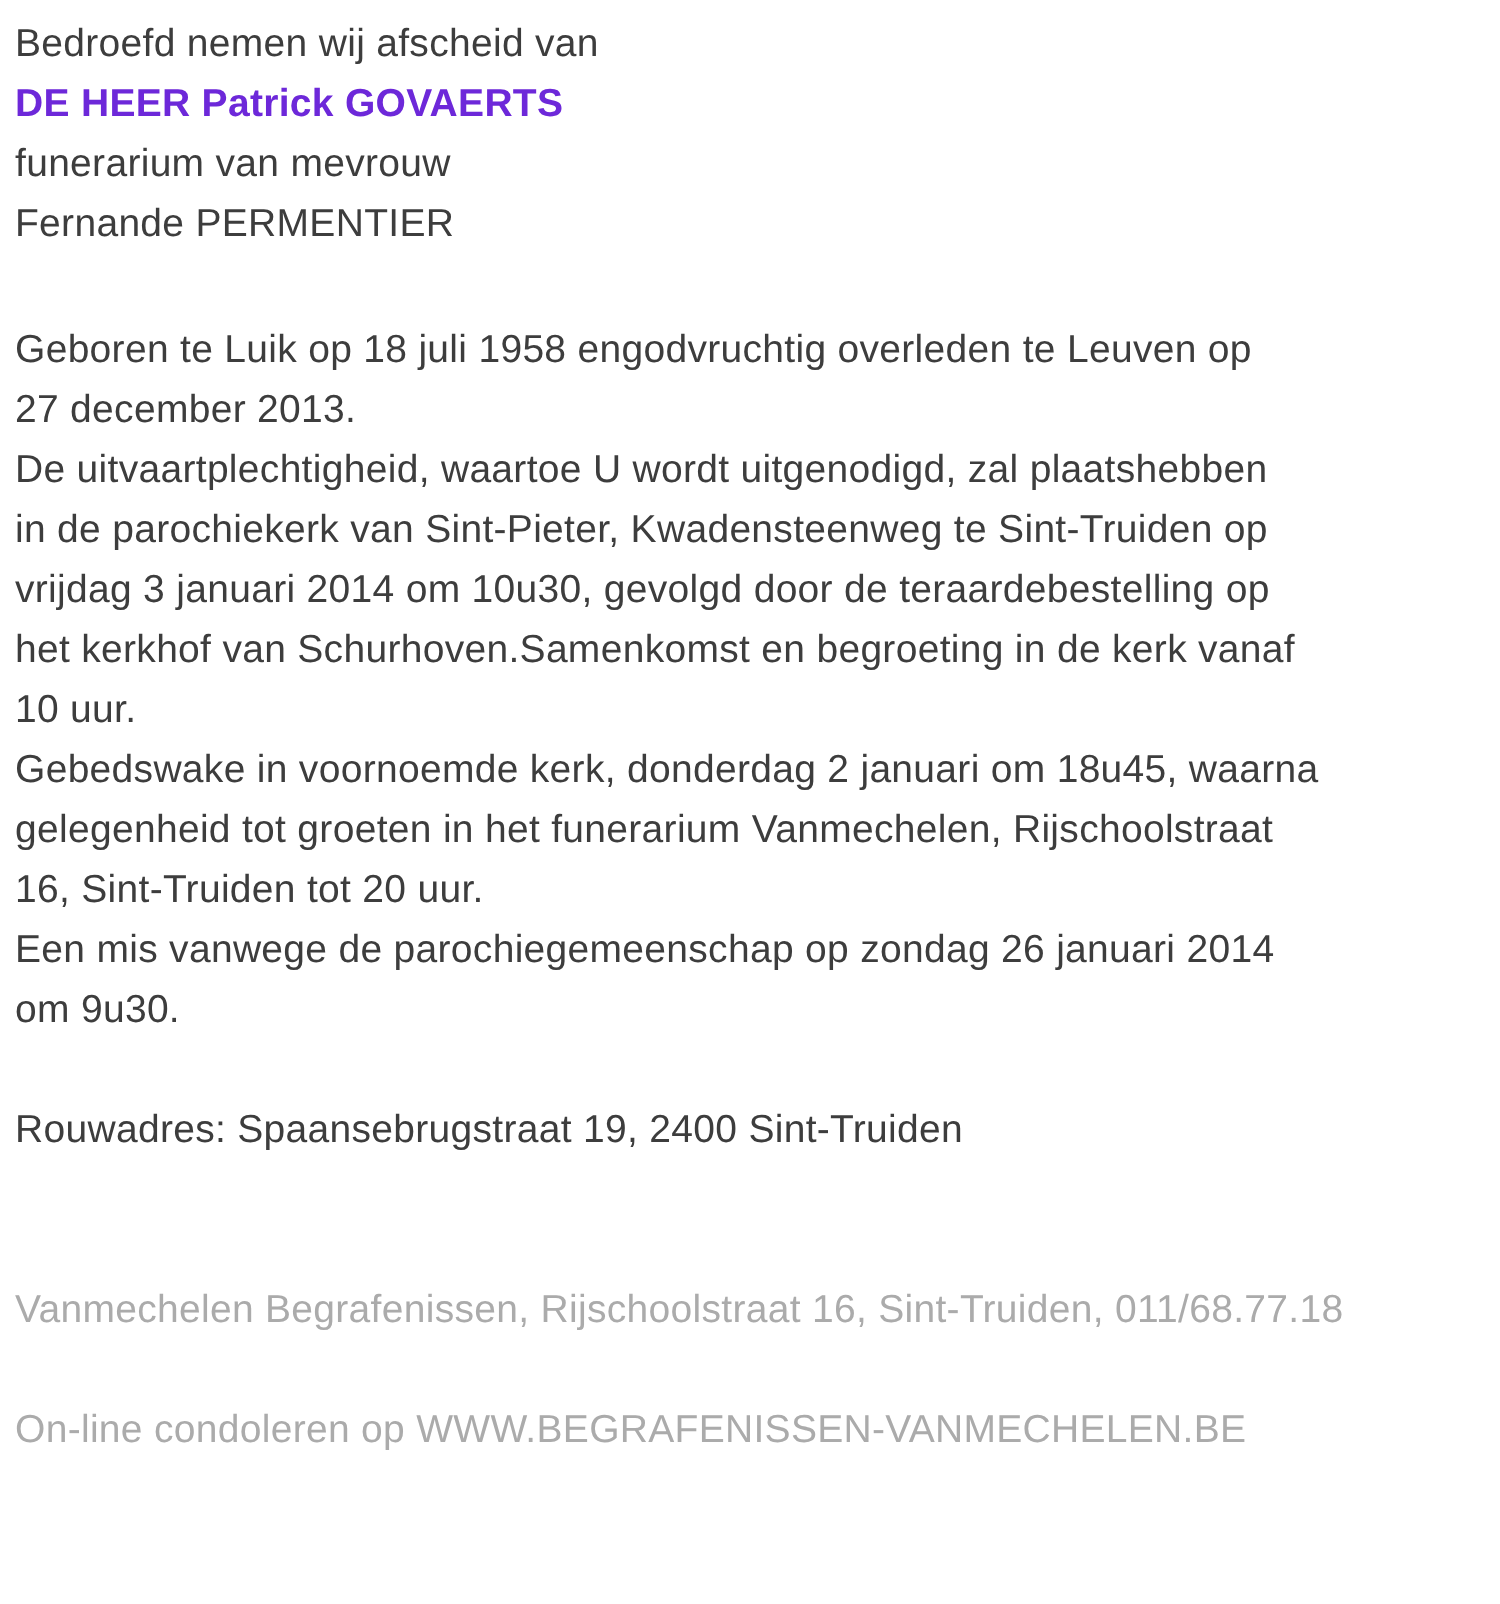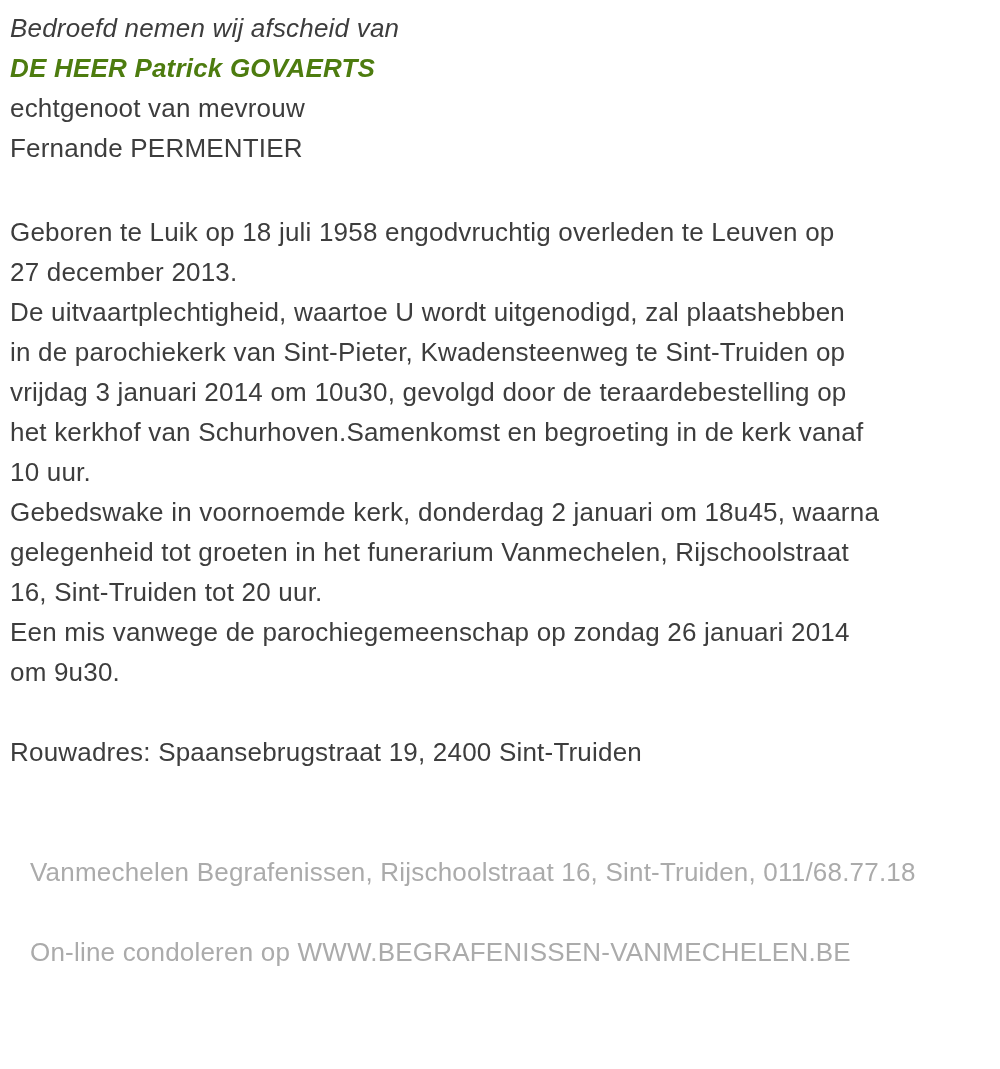--- a/index.html
+++ b/index.html
@@ -20,48 +20,46 @@
   }
   .page p {
     margin: 0;
     white-space: pre-line;
     font-size: 26px;
     line-height: 40px;
     letter-spacing: 0.2px;
   }
   .intro {
     margin-bottom: 0;
-    font-style: italic;
   }
   .name {
     margin: 34px 0 10px 0;
     font-size: 37px;
     line-height: 46px;
     font-weight: bold;
-    color: #4d7c0f;
+    color: #6d28d9;
     letter-spacing: 0.2px;
     white-space: pre;
-    font-style: italic;
   }
   .details   { margin-top: 44px !important; }
   .address   { margin-top: 40px !important; }
   .notice    { margin-top: 40px !important; }
   .footer    { margin-top: 40px !important; color: #ababab; }
-  .footer span { display: block; margin-left: 20px; }
+  .footer span { display: block; }
 </style>
 </head>
 <body>
 
 <div class="page">
 
   <p class="intro">Bedroefd nemen wij afscheid van</p>
 
   <p class="name">DE HEER Patrick GOVAERTS</p>
 
-  <p class="relation">echtgenoot van mevrouw
+  <p class="relation">funerarium van mevrouw
 Fernande PERMENTIER</p>
 
   <p class="details">Geboren te Luik op 18 juli 1958 engodvruchtig overleden te Leuven op
 27 december 2013.
 De uitvaartplechtigheid, waartoe U wordt uitgenodigd, zal plaatshebben
 in de parochiekerk van Sint-Pieter, Kwadensteenweg te Sint-Truiden op
 vrijdag 3 januari 2014 om 10u30, gevolgd door de teraardebestelling op
 het kerkhof van Schurhoven.Samenkomst en begroeting in de kerk vanaf
 10 uur.
 Gebedswake in voornoemde kerk, donderdag 2 januari om 18u45, waarna

